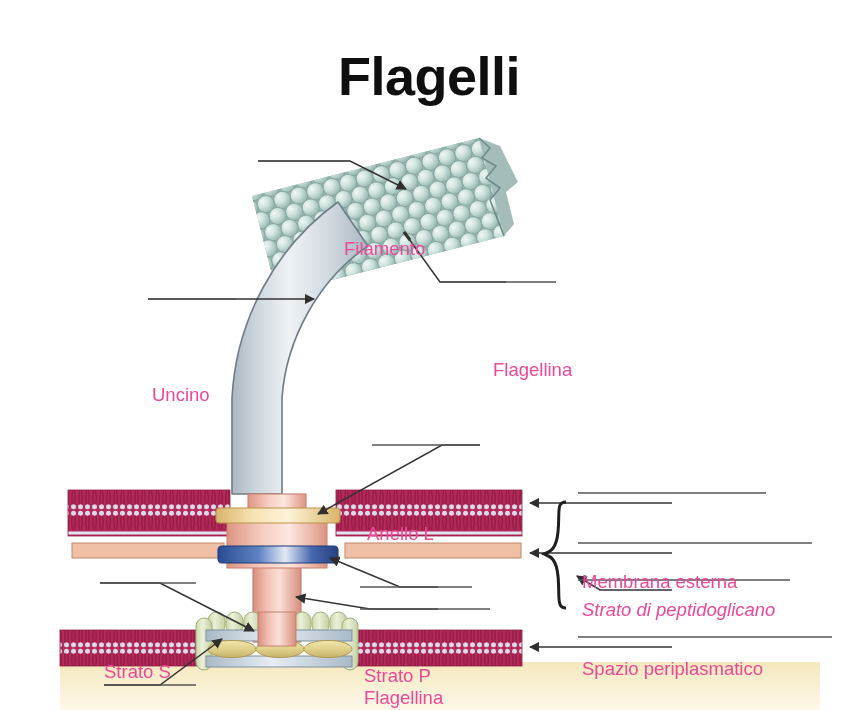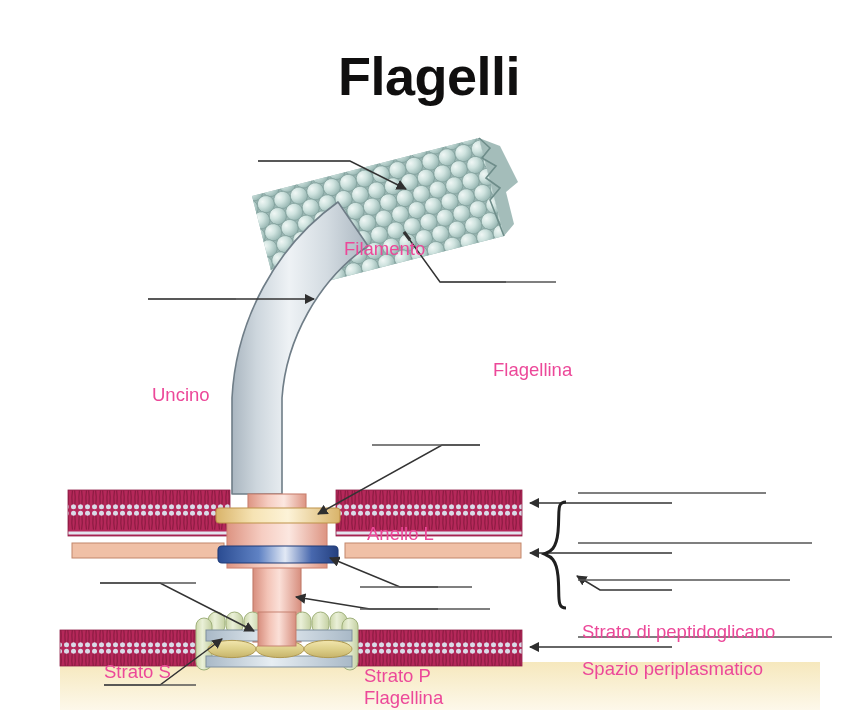--- a/index.html
+++ b/index.html
@@ -394,18 +394,19 @@
   <div class="lbl" style="left:152px;top:281px;margin-top:7px;">Uncino</div>
 
   <div class="lbl" style="left:367px;top:427px;">Anello L</div>
 
   <div class="lbl" style="left:104px;top:565px;">Strato S</div>
 
   <div class="lbl" style="left:364px;top:569px;">Strato P</div>
 
   <div class="lbl" style="left:364px;top:591px;">Flagellina</div>
 
-
-  <div class="lbl" style="left:582px;top:525px;">Strato di peptidoglicano</div>
+  <div class="lbl" style="left:582px;top:475px;">Membrana esterna</div>
+
+  <div class="lbl" style="left:582px;top:503px;font-style:italic;">Strato di peptidoglicano</div>
 
   <div class="lbl" style="left:582px;top:562px;">Spazio periplasmatico</div>
 
 </div>
 
 </body></html>

